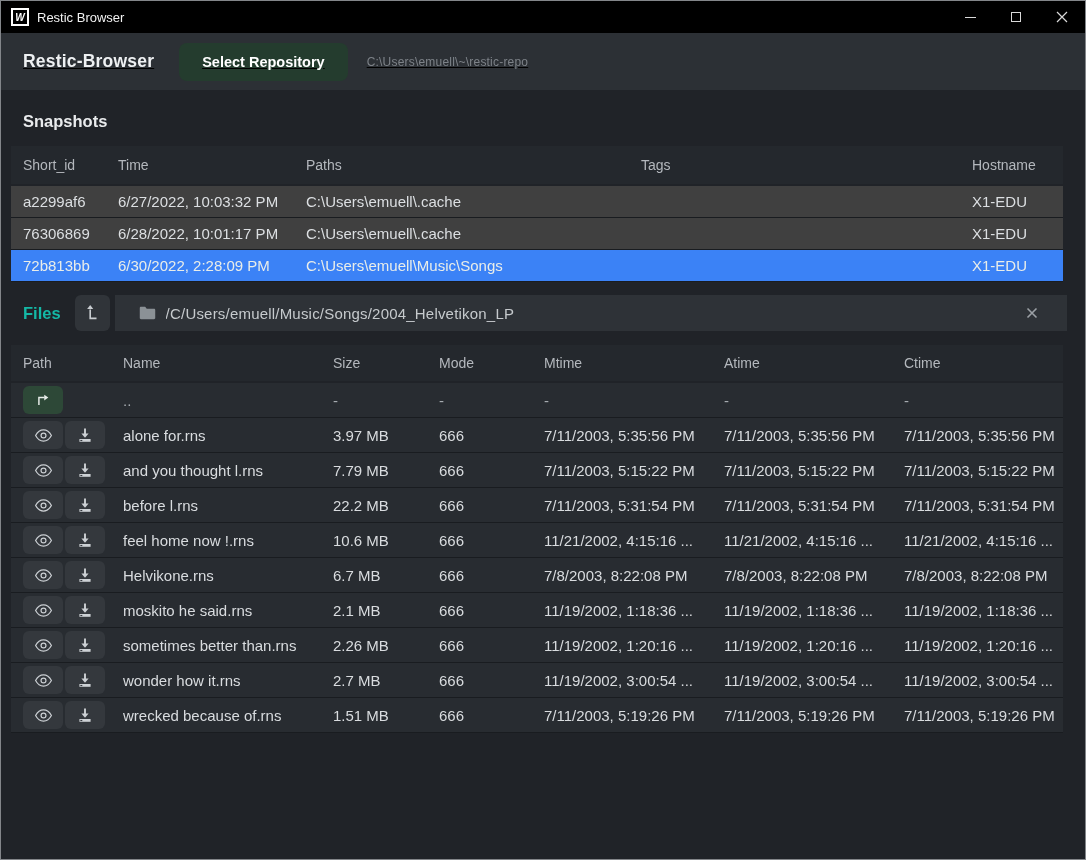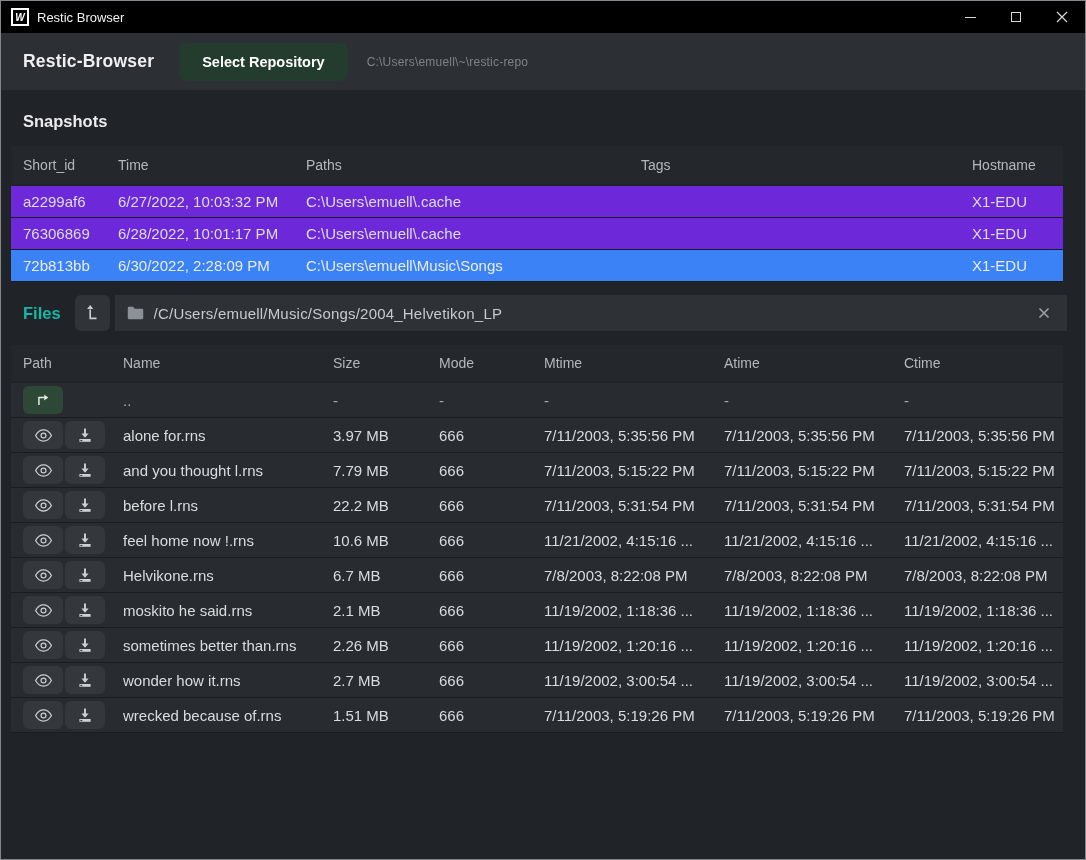--- a/index.html
+++ b/index.html
@@ -10,39 +10,39 @@
   
   .titlebar { height:32px; background:#000; display:flex; align-items:center; flex:0 0 auto; }
   .logo { width:18px; height:18px; border:2px solid #fff; background:#000; color:#fff; font-weight:700; font-size:10px; display:flex; align-items:center; justify-content:center; margin:0 8px 0 10px; font-style:italic; }
   .win-title { color:#f2f2f2; font-size:13px; }
   .win-controls { margin-left:auto; display:flex; height:100%; }
   .win-btn { width:46px; height:100%; display:flex; align-items:center; justify-content:center; cursor:default; }
   .icon-min { width:11px; height:1px; background:#d9d9d9; }
   .icon-max { width:10px; height:10px; border:1px solid #d9d9d9; }
 
   
-  .header { height:57px; background:#2c3035; display:flex; align-items:center; padding:0 22px; flex:0 0 auto; }
+  .header { height:57px; background:#2c3035; display:flex; align-items:center; padding:0 22px; flex:0 0 auto;text-decoration:underline; }
   .app-title { font-size:17.5px; font-weight:700; color:#eef0f2; letter-spacing:.2px; }
   .select-repo { margin-left:25px; height:38px; padding:0 23px; background:#243c2e; border:none; border-radius:8px; color:#fff; font-weight:700; font-size:14.5px; font-family:inherit; cursor:pointer; }
   .repo-path { margin-left:19px; color:#7d8288; font-size:12px; letter-spacing:.2px; }
 
   .section-title { padding:22px 22px 15px 22px; font-size:16.5px; font-weight:700; color:#e9ebed; }
 
   
   .tbl { margin:0 22px 0 10px; }
   .grid-snap { display:grid; grid-template-columns:95px 188px 335px 331px 1fr; align-items:center; padding-left:12px; }
   .tbl-head { height:38px; background:#24282d; color:#b4b8bd; font-size:14px; margin-bottom:2px; }
-  .snap-row { height:32px; background:#6d28d9; color:#dcdfe2; font-size:15px; border-bottom:1px solid #191c20; cursor:pointer; }
+  .snap-row { height:32px; background:#404040; color:#dcdfe2; font-size:15px; border-bottom:1px solid #191c20; cursor:pointer; }
   .snap-row.selected { background:#3b82f6; color:#e9ede9; }
 
   
   .files-bar { display:flex; align-items:center; margin:13px 18px 0 22px; flex:0 0 auto; }
   .files-title { font-size:16.5px; font-weight:700; color:#14b8a6; margin-right:14px; }
   .tool-btn { width:35px; height:36px; background:#303439; border:none; border-radius:6px; display:flex; align-items:center; justify-content:center; margin-right:5px; cursor:pointer; }
-  .path-box { flex:1; height:36px; background:#2e3237; border-radius:0; display:flex; align-items:center; padding:0 12px; }
+  .path-box { flex:1; height:36px; background:#2e3237; border-radius:0; display:flex; align-items:center; padding:0 24px; }
   .path-box svg { flex:0 0 auto; }
   .path-input { flex:1; background:transparent; border:none; outline:none; color:#c6cacd; font-size:15px; font-family:inherit; margin-left:10px; letter-spacing:.2px; }
   .clear-btn { background:none; border:none; display:flex; align-items:center; justify-content:center; width:22px; height:22px; cursor:pointer; }
 
   .grid-files { display:grid; grid-template-columns:100px 210px 106px 105px 180px 180px 1fr; align-items:center; padding-left:12px; }
   .files-head { height:36px; margin-top:14px; }
   .file-row { height:35px; background:#282c31; color:#d9dcdf; font-size:15px; border-bottom:1px solid #191c20; }
   .cell { overflow:hidden; white-space:nowrap; text-overflow:clip; padding-right:8px; }
   .cell-actions { display:flex; gap:2px; }
   .icon-btn { width:40px; height:28px; background:#34383d; border:none; border-radius:6px; display:flex; align-items:center; justify-content:center; cursor:pointer; }

